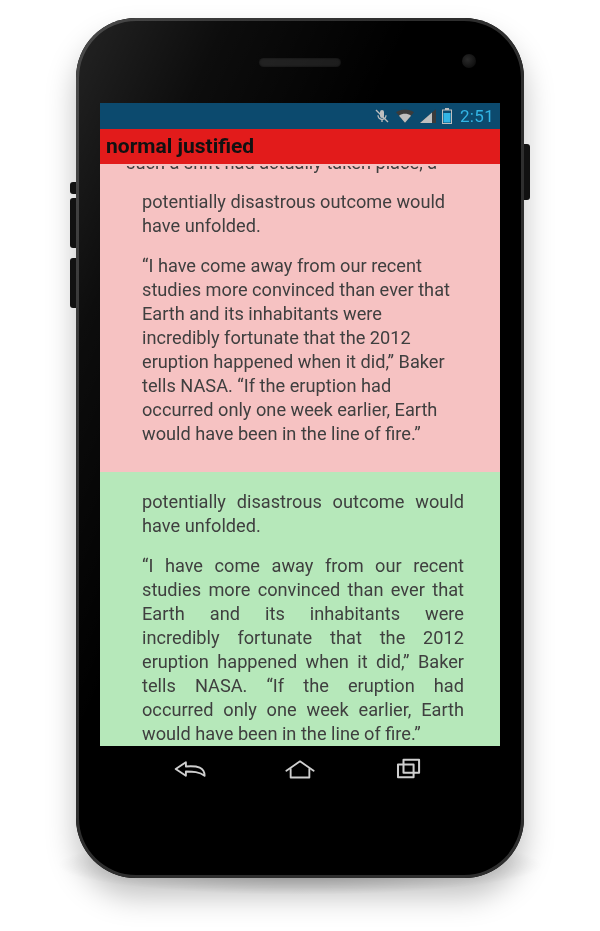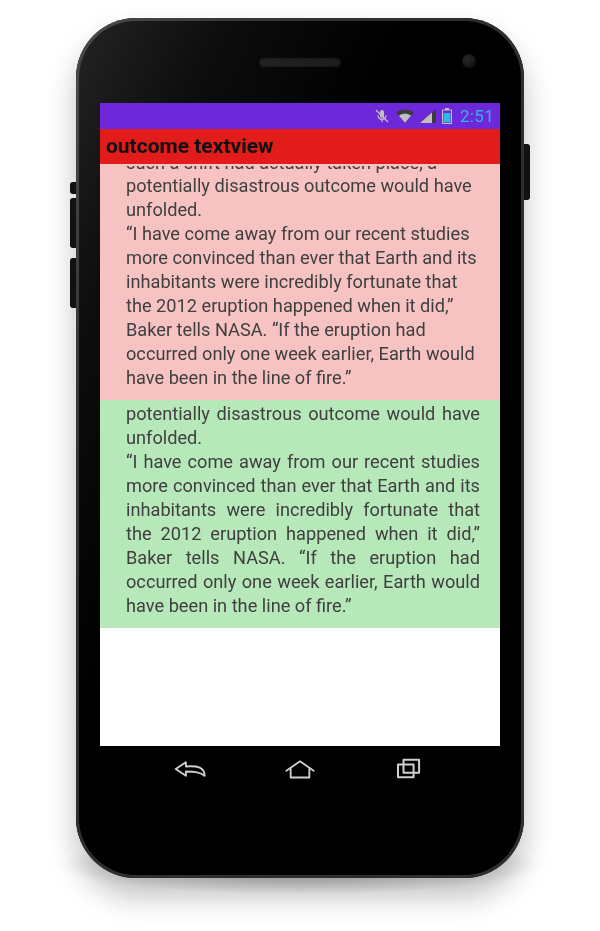--- a/index.html
+++ b/index.html
@@ -93,21 +93,21 @@
     right: 24px;
     top: 85px;
     bottom: 86px;
     background: #000;
     overflow: hidden;
   }
 
   
   .statusbar {
     height: 26px;
-    background: #6d28d9;
+    background: #0c4a6e;
     display: flex;
     align-items: center;
     justify-content: flex-end;
     padding: 0 6px;
     gap: 6px;
     color: #bfbfbf;
     font-size: 15px;
   }
   .statusbar .icon { display: inline-flex; align-items: center; justify-content: center; }
   .clock {
@@ -147,21 +147,21 @@
     white-space: nowrap;
     height: 8px;   
     position: relative;
   }
   .block .clipped-line span {
     position: absolute;
     bottom: -1px;
     left: 0;
   }
 
-  .para { margin: 0; }
+  .para { margin: 16px; }
   .block.green .j { text-align: justify; }
 
   
   .navbar {
     position: absolute;
     left: 0; right: 0; bottom: 0;
     height: 46px;
     background: #000;
     display: flex;
     align-items: center;
@@ -221,21 +221,21 @@
             <rect x="0.5" y="2" width="9" height="13.5" fill="none" stroke="#bfbfbf" stroke-width="1"></rect>
             <rect x="1.5" y="5" width="7" height="9.5" fill="#33b5e5"></rect>
           </svg>
         </span>
         <span class="clock">2:51</span>
       </div>
 
       <div class="app">
 
         <div class="header red">
-          <span>outcome textview</span>
+          <span>normal justified</span>
         </div>
         <div class="block red">
           <div class="clipped-line">
             <span>such a shift had actually taken place, a</span>
           </div>
           <p class="para">potentially disastrous outcome would have unfolded.</p>
           <p class="para">“I have come away from our recent studies more convinced than ever that Earth and its inhabitants were incredibly fortunate that the 2012 eruption happened when it did,” Baker tells NASA. “If the eruption had occurred only one week earlier, Earth would have been in the line of fire.”</p>
         </div>
 
         <div class="block green">

